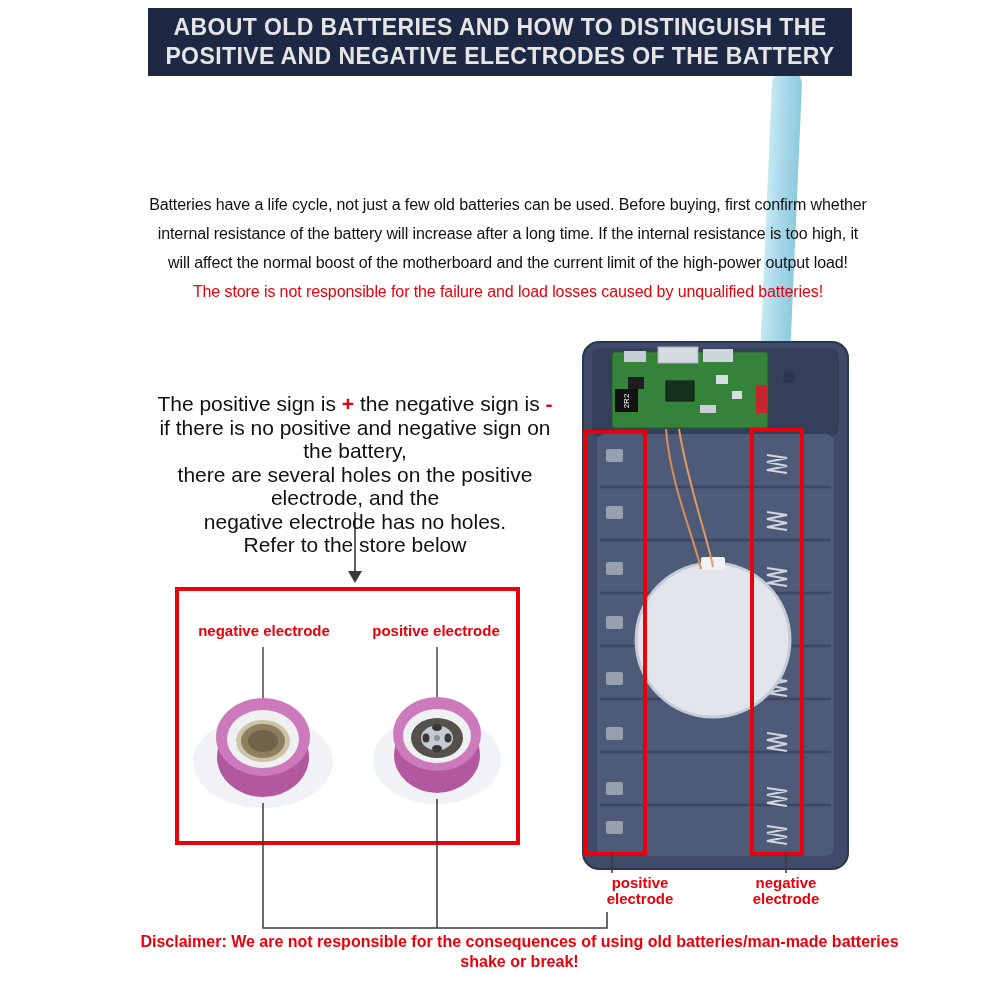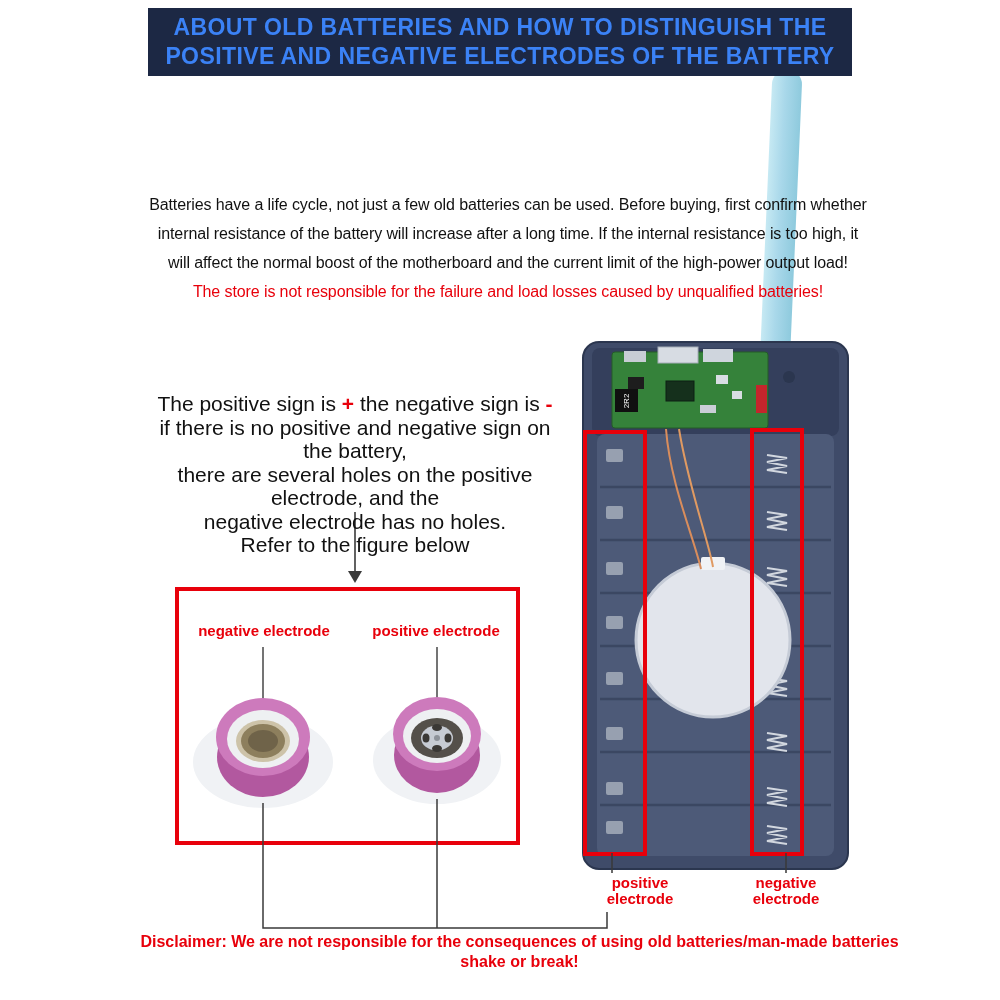--- a/index.html
+++ b/index.html
@@ -3,21 +3,21 @@
 <meta charset="utf-8">
 <style>
   * { margin:0; padding:0; box-sizing:border-box; }
   html,body { width:1000px; height:1000px; background:#ffffff; font-family:"Liberation Sans", sans-serif; }
   #canvas { position:relative; width:1000px; height:1000px; overflow:hidden; background:#ffffff; }
 
   .abs { position:absolute; }
 
   .banner {
     left:148px; top:8px; width:704px; height:68px;
-    background:#1c2844; color:#3b82f6;
+    background:#1c2844; color:#e5e5e5;
     display:flex; flex-direction:column; align-items:center; justify-content:center;
     font-size:23px; font-weight:bold; letter-spacing:.4px; line-height:29px;
     z-index:5; text-align:center; white-space:nowrap;
   }
 
   .intro {
     left:8px; top:166px; width:1000px; text-align:center;
     font-size:16px; line-height:29px; color:#111111; letter-spacing:-0.1px;
     z-index:5;
     margin-top:24px;
@@ -84,21 +84,21 @@
     <div>internal resistance of the battery will increase after a long time. If the internal resistance is too high, it</div>
     <div>will affect the normal boost of the motherboard and the current limit of the high-power output load!</div>
     <div class="warning">The store is not responsible for the failure and load losses caused by unqualified batteries!</div>
   </div>
 
   <div class="abs signnote">
     <div><span>The positive sign is</span> <span class="red">+</span> <span>the negative sign is</span> <span class="red">-</span></div>
     <div>if there is no positive and negative sign on the battery,</div>
     <div>there are several holes on the positive electrode, and the</div>
     <div>negative electrode has no holes.</div>
-    <div>Refer to the figure below</div>
+    <div>Refer to the store below</div>
   </div>
 
   <div class="abs figbox"></div>
   <div class="abs fig-label neg">negative electrode</div>
   <div class="abs fig-label pos">positive electrode</div>
 
   <svg class="abs pbsvg" width="290" height="545" viewBox="0 0 290 545">
     <g>
       <rect x="13" y="9" width="265" height="527" rx="16" fill="#3f4b69" stroke="#2b364f" stroke-width="2"></rect>
       <rect x="22" y="15" width="247" height="88" rx="8" fill="#343f5c"></rect>

